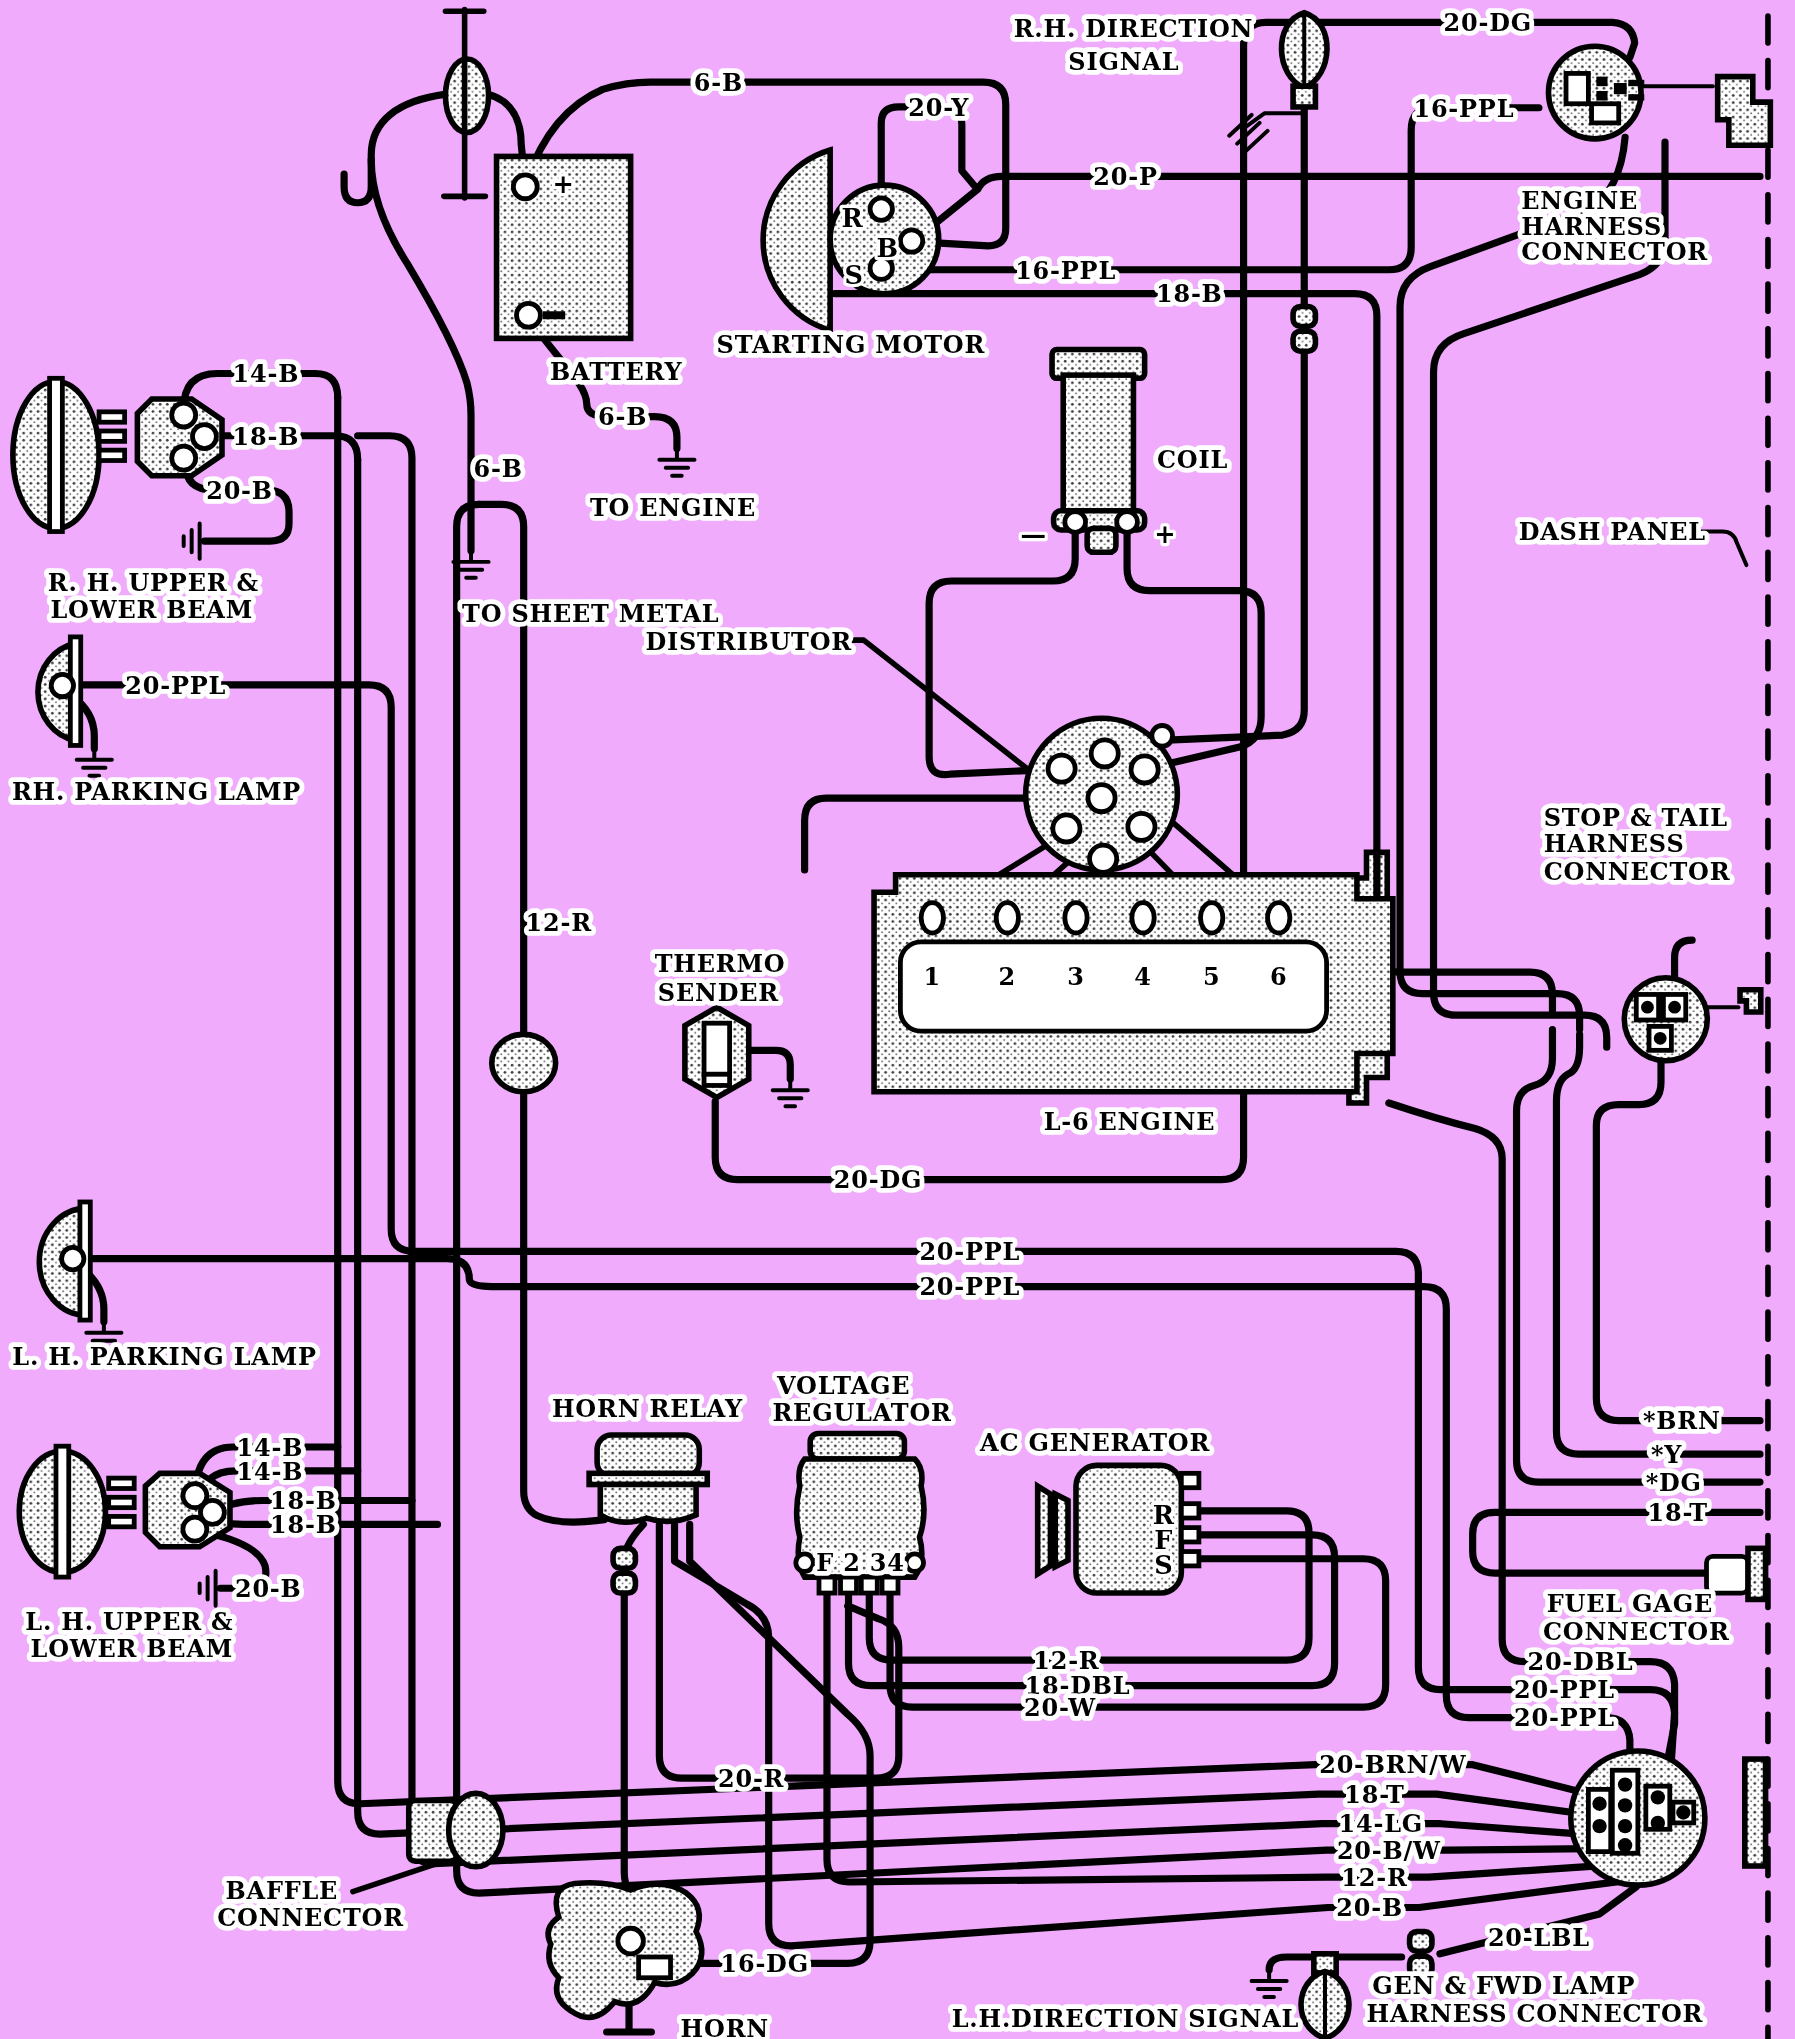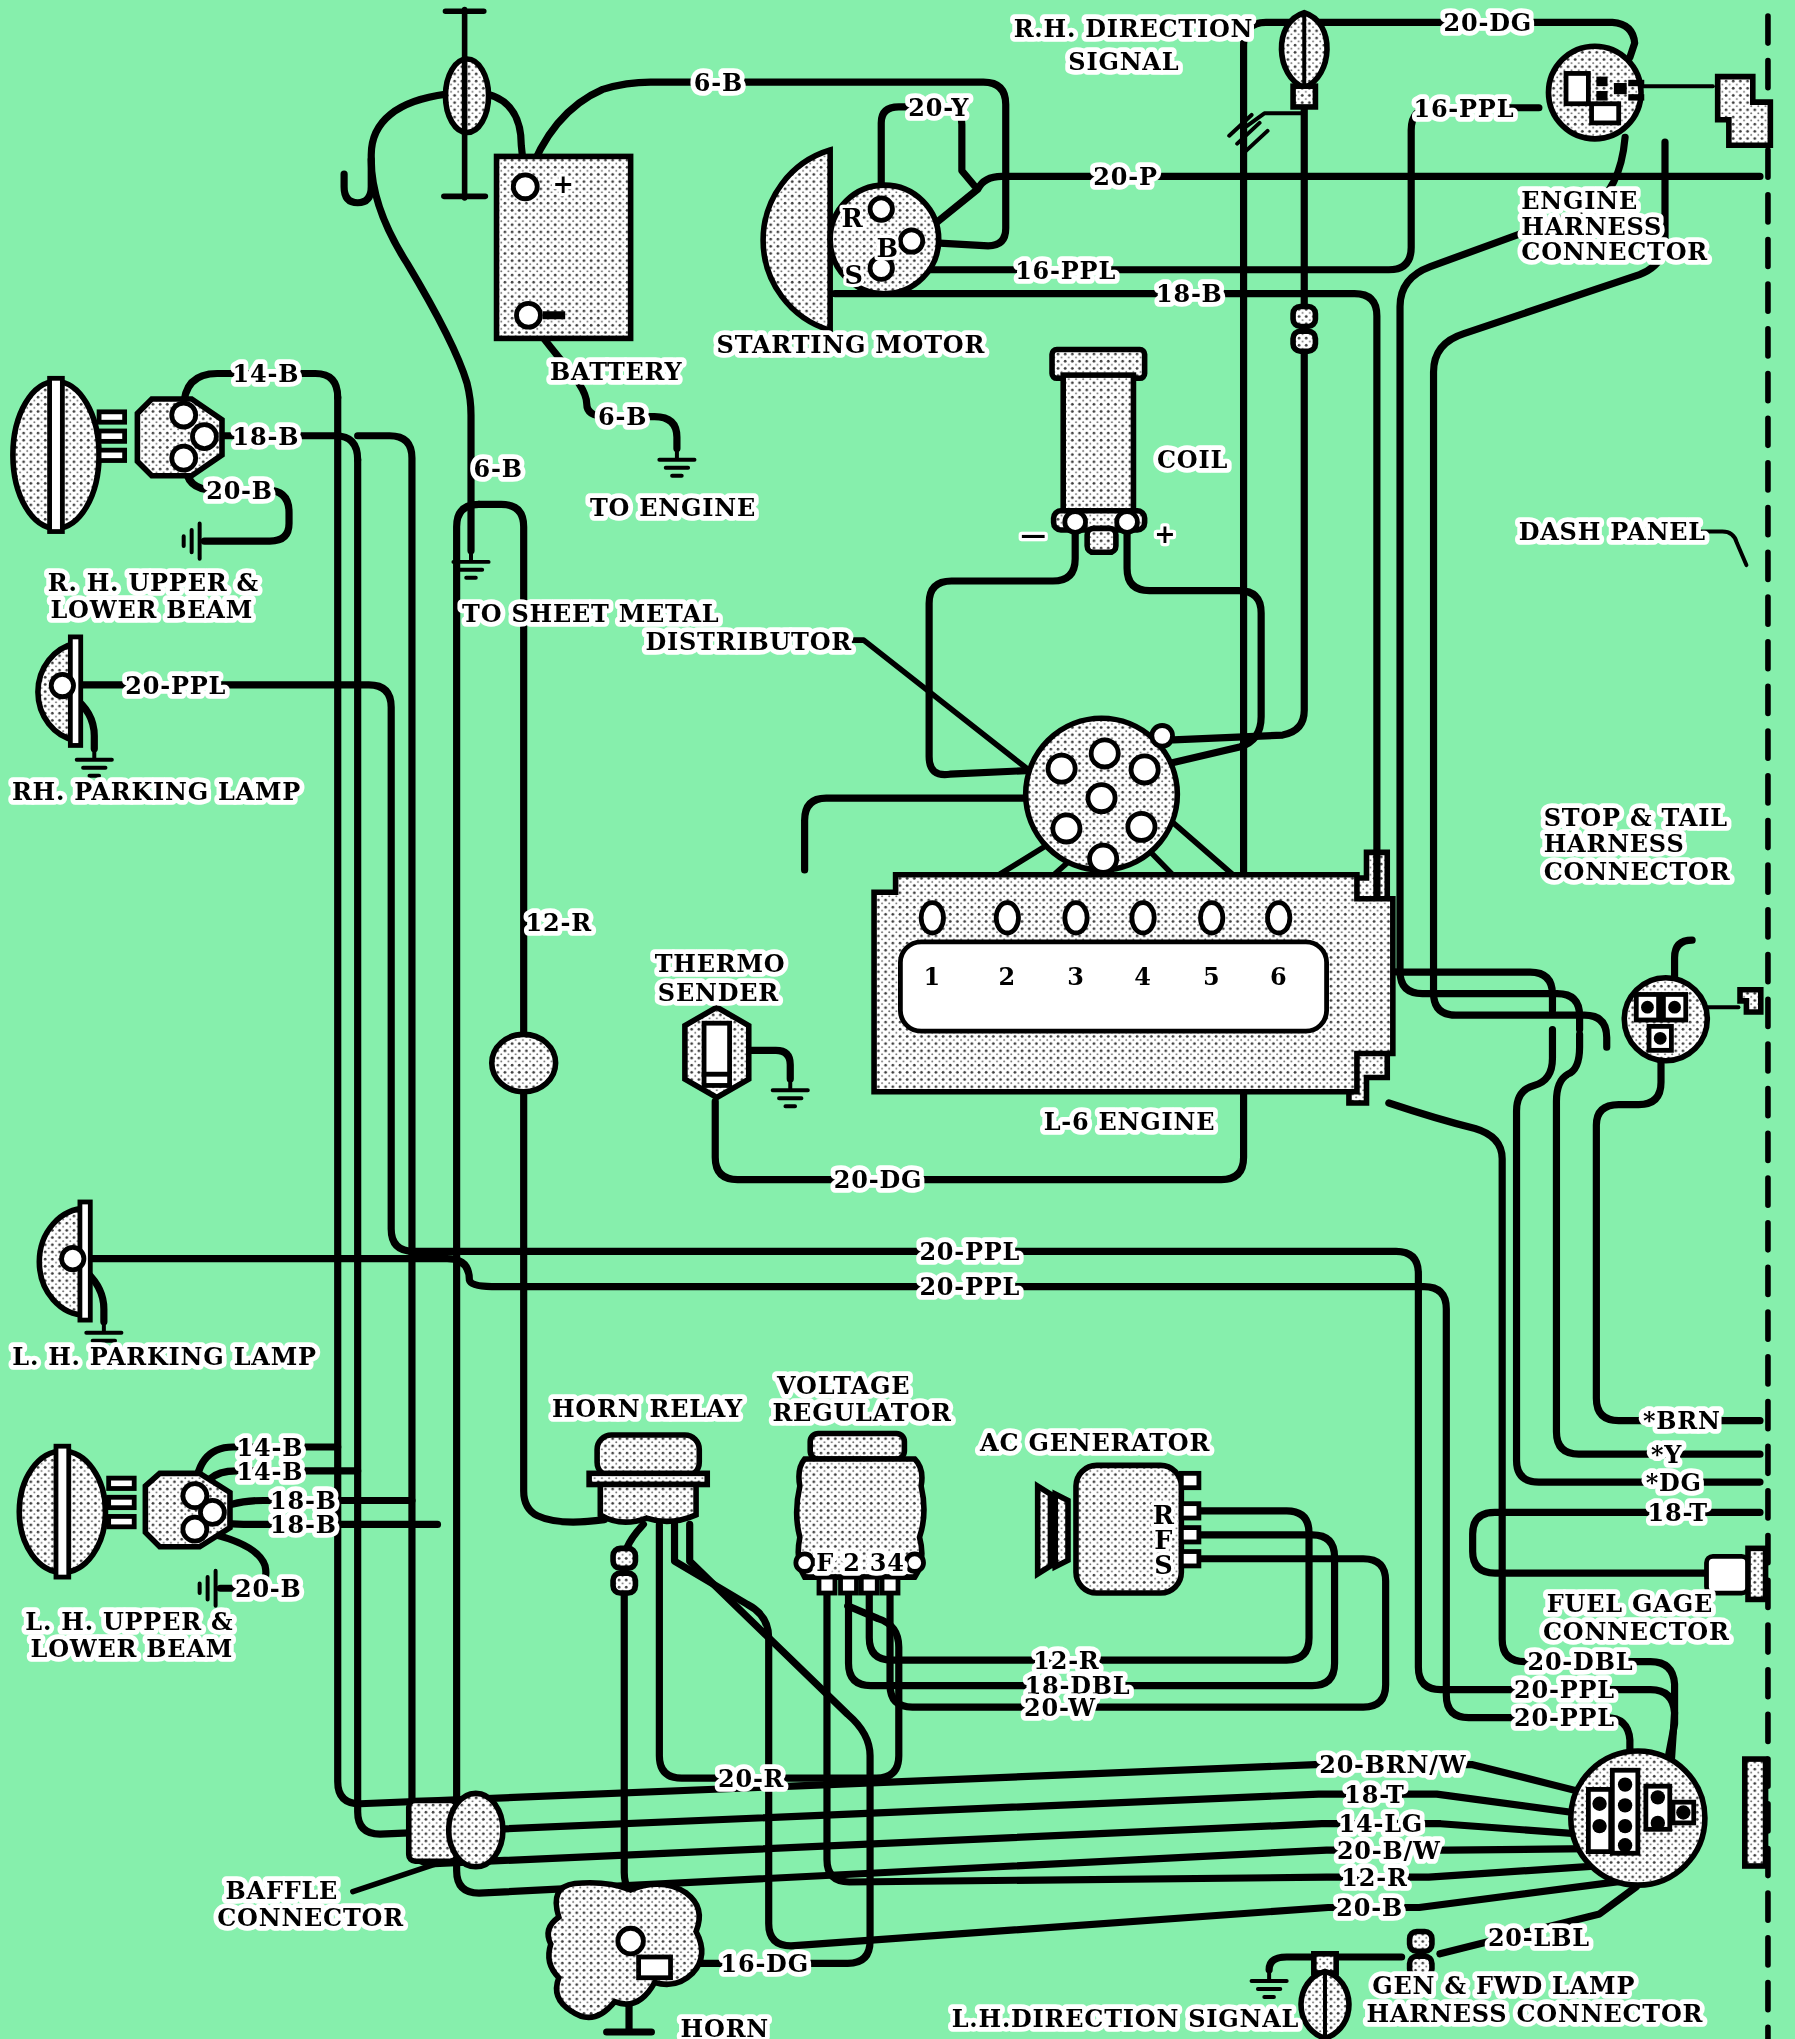--- a/index.html
+++ b/index.html
@@ -1,16 +1,16 @@
 <!DOCTYPE html>
 <html style="font-size:12.8px"><head>
 <meta charset="utf-8">
 <style>
   html,body{margin:0;padding:0;background:#fff;}
-  #stage{width:1796px;height:2040px;position:relative;background:#86efac;}
+  #stage{width:1796px;height:2040px;position:relative;background:#f0abfc;}
   svg{display:block;}
   .wire{fill:none;stroke:#000;stroke-width:9;stroke-linejoin:round;stroke-linecap:round;}
   .thin{stroke-width:5;}
   .med{stroke-width:7;}
   .comp{fill:url(#dots);stroke:#000;stroke-width:7;}
   .white{fill:#fff;stroke:#000;stroke-width:6;}
   .blk{fill:#000;stroke:none;}
   .dash{stroke-dasharray:34 22;}
   .lbl{font:700 30px "DejaVu Serif", serif;fill:#000;stroke:#fff;stroke-width:12px;
        paint-order:stroke;stroke-linejoin:round;text-anchor:middle;letter-spacing:1px;}

